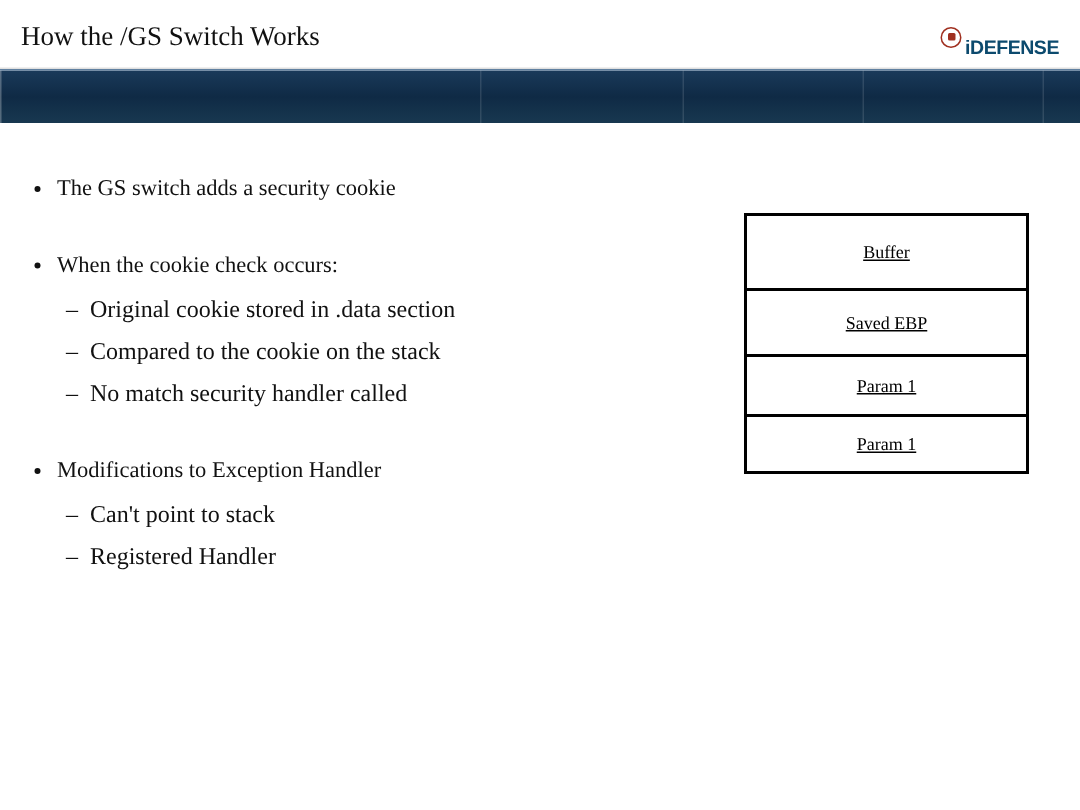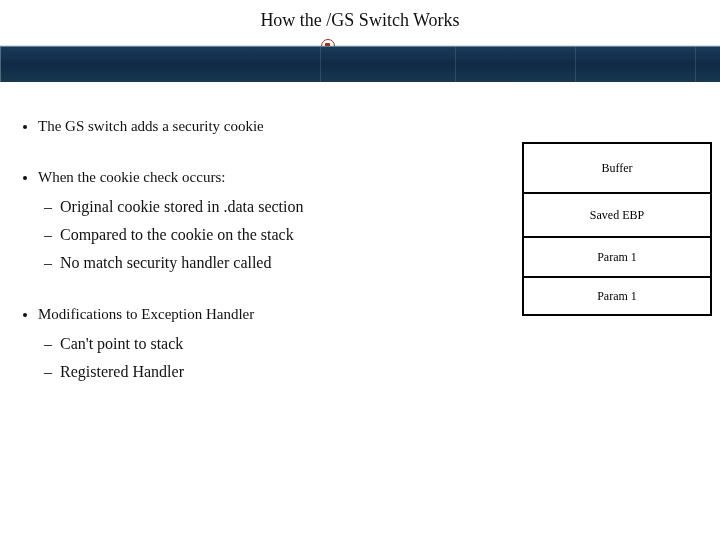--- a/index.html
+++ b/index.html
@@ -11,21 +11,20 @@
     position: relative;
     overflow: hidden;
   }
   .header {
     height: 46px;
     padding: 10px 14px 6px 14px;
     display: flex;
     justify-content: space-between;
     align-items: center;
     border-bottom: 1px solid #e0e0e0;
-    flex-direction: column;
   }
   .title {
     font-size: 18px;
     font-weight: normal;
     color: #111;
   }
   .logo {
     display: flex;
     align-items: center;
     gap: 2px;
@@ -68,21 +67,21 @@
     bottom: 0;
     width: 1px;
     background: rgba(255,255,255,0.15);
   }
   .banner .tick1 { position:absolute; top:0; bottom:0; width:1px; background:rgba(255,255,255,0.12); left:320px;}
   .banner .tick2 { position:absolute; top:0; bottom:0; width:1px; background:rgba(255,255,255,0.12); left:455px;}
   .banner .tick3 { position:absolute; top:0; bottom:0; width:1px; background:rgba(255,255,255,0.12); left:575px;}
   .banner .tick4 { position:absolute; top:0; bottom:0; width:1px; background:rgba(255,255,255,0.12); left:695px;}
   .content {
     display: flex;
-    padding: 30px 8px 10px 20px;
+    padding: 30px 34px 10px 20px;
     gap: 9px;
   }
   .bullets {
     flex: 1;
     font-size: 14px;
     color: #111;
     padding-top: 6px;
   }
   ul.level1 {
     list-style: disc;
@@ -103,20 +102,21 @@
     position: relative;
   }
   ul.level2 > li::before {
     content: "–";
     position: absolute;
     left: -16px;
   }
   .stack {
     width: 190px;
     margin-top: 30px;
+    text-decoration: underline;
   }
   .stack-box {
     border: 2px solid #000;
     border-bottom: none;
     text-align: center;
     font-size: 12px;
     display: flex;
     align-items: center;
     justify-content: center;
     background: #fff;

